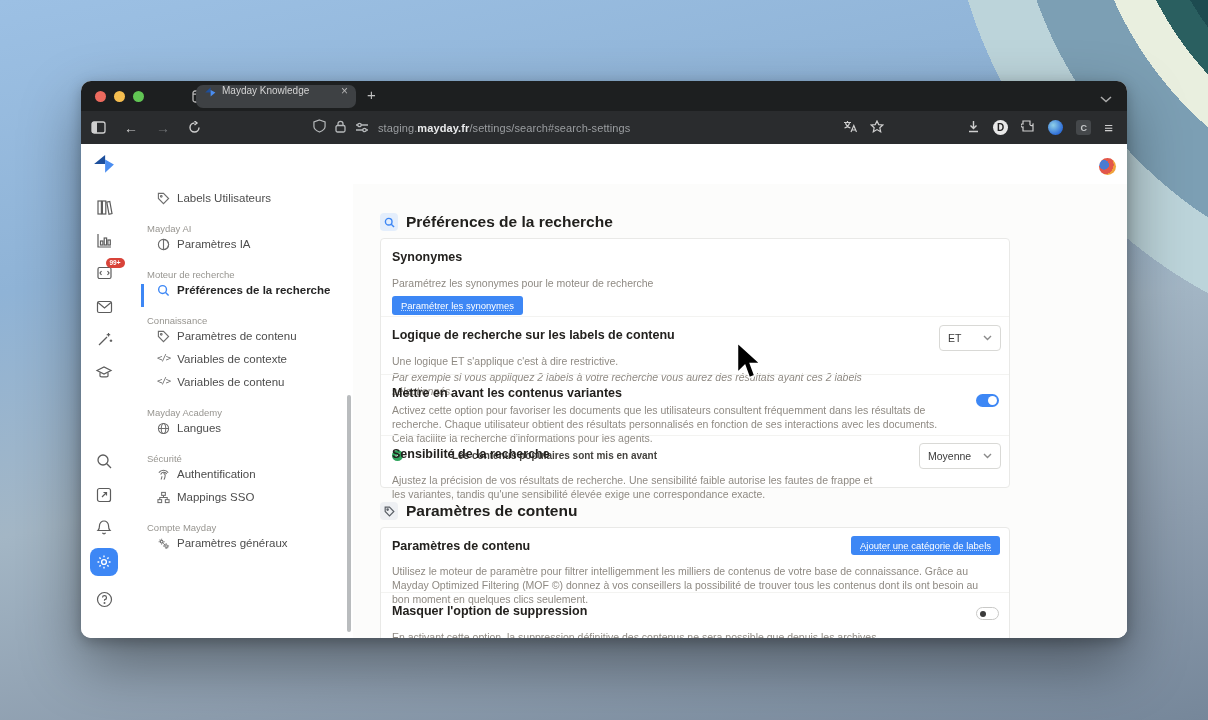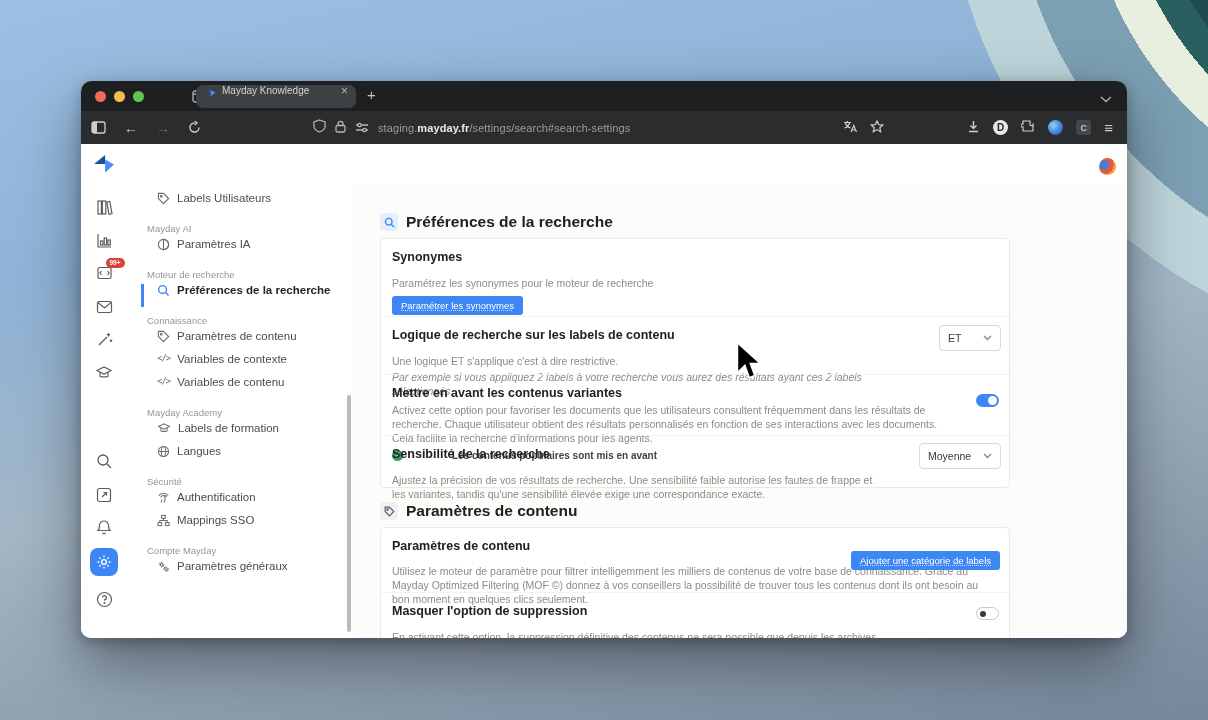--- a/index.html
+++ b/index.html
@@ -336,27 +336,20 @@
         <div class="sb-item">
           <span class="code-glyph">&lt;/&gt;</span>
           <span>Variables de contexte</span>
         </div>
         <div class="sb-item">
           <span class="code-glyph">&lt;/&gt;</span>
           <span>Variables de contenu</span>
         </div>
         <div class="sb-head">Mayday Academy</div>
         <div class="sb-item">
-          <svg width="14" height="12" viewBox="0 0 18 15" fill="none" stroke-width="1.3">
-              <polygon points="2,5.5 9,2 16,5.5 9,9"></polygon>
-              <path d="M5 7.5 V11 C5 12.2 13 12.2 13 11 V7.5"></path>
-            </svg>
-          <span>Labels de formation</span>
-        </div>
-        <div class="sb-item">
           <svg width="13" height="13" viewBox="0 0 14 14" fill="none" stroke-width="1.1">
               <circle cx="7" cy="7" r="5.5"></circle>
               <ellipse cx="7" cy="7" rx="2.4" ry="5.5"></ellipse>
               <line x1="1.5" y1="7" x2="12.5" y2="7"></line>
             </svg>
           <span>Langues</span>
         </div>
         <div class="sb-head">Sécurité</div>
         <div class="sb-item">
           <svg width="13" height="13" viewBox="0 0 14 14" fill="none" stroke-width="1.1">
@@ -443,21 +436,21 @@
                 <circle cx="4.6" cy="4.6" r=".9"></circle>
               </svg>
           </span>
           <span class="sec-title">Paramètres de contenu</span>
         </div>
 
         <div class="card" style="top:343px; height:130px;">
           <div class="row" style="height:64px;">
             <div class="row-title">Paramètres de contenu</div>
             <div class="row-desc" style="margin-top:11px;">Utilisez le moteur de paramètre pour filtrer intelligemment les milliers de contenus de votre base de connaissance. Grâce au Mayday Optimized Filtering (MOF ©) donnez à vos conseillers la possibilité de trouver tous les contenus dont ils ont besoin au bon moment en quelques clics seulement.</div>
-            <button class="btn-blue" style="position:absolute; right:9px; top:8px; margin-top:15px;">Ajouter une catégorie de labels</button>
+            <button class="btn-blue" style="position:absolute; right:9px; top:8px; margin-top:0;">Ajouter une catégorie de labels</button>
           </div>
           <div class="row" style="height:66px;">
             <div class="row-title">Masquer l'option de suppression</div>
             <div class="row-desc" style="padding-right:45px;">En activant cette option, la suppression définitive des contenus ne sera possible que depuis les archives.</div>
             <div class="toggle off" style="right:10px; top:14px;"></div>
           </div>
         </div>
 
       </div>
     </div>

